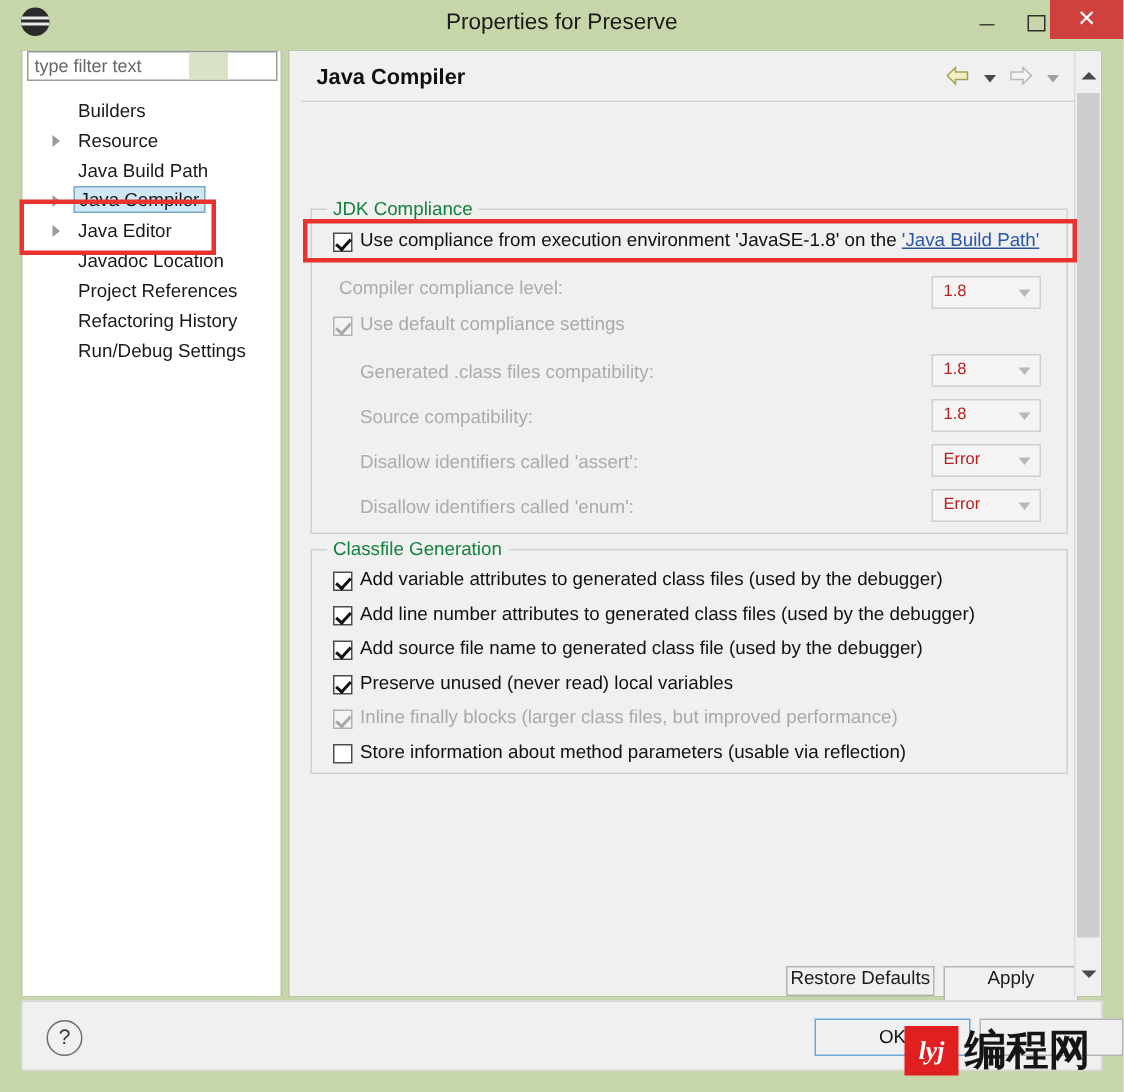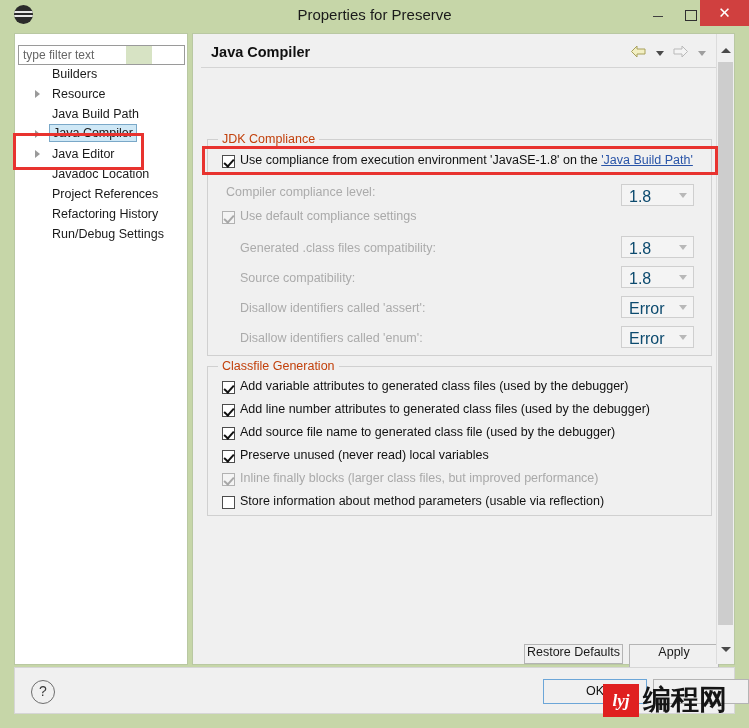--- a/index.html
+++ b/index.html
@@ -81,21 +81,21 @@
 
   
   .tree-panel {
     position: absolute; left: 0; top: 0;
     width: 174px; height: 632px;
     background: #ffffff;
     border: 1px solid #b9c8a2;
     box-sizing: border-box;
   }
   .filter-wrap {
-    position: absolute; left: 3px; top: 11px;
+    position: absolute; left: 3px; top: 0;
     width: 135px; height: 20px;
   }
   .filter-input {
     position: absolute; left: 0; top: 0;
     width: 167px; height: 20px;
     box-sizing: border-box;
     border: 1px solid #9a9a9a;
     background: #ffffff;
     font-family: "Liberation Sans", sans-serif;
     font-size: 12px;
@@ -250,21 +250,21 @@
     position: absolute;
     border: 1px solid #d0d0d0;
     box-sizing: border-box;
   }
   .group > .group-title {
     position: absolute;
     left: 10px; top: -8px;
     background: #f0f0f0;
     padding: 0 4px;
     font-size: 12.5px;
-    color: #c2410c;
+    color: #15803d;
   }
   #group-jdk {
     left: 14px; top: 105px;
     width: 505px; height: 217px;
   }
   #group-classfile {
     left: 14px; top: 332px;
     width: 505px; height: 150px;
   }
 
@@ -283,22 +283,22 @@
   .combo {
     position: absolute;
     width: 73px; height: 22px;
     box-sizing: border-box;
     border: 1px solid #cfcfcf;
     background: #f4f4f4;
     cursor: default;
   }
   .combo .cval {
     position: absolute; left: 7px; top: 3px;
-    font-size: 16px;
-    color: #0c4a6e;
+    font-size: 11px;
+    color: #b91c1c;
   }
   .combo .cicon {
     position: absolute; right: 6px; top: 8px;
     width: 0; height: 0;
     border-left: 4px solid transparent;
     border-right: 4px solid transparent;
     border-top: 5px solid #b8b8b8;
   }
 
   .link-inline {

